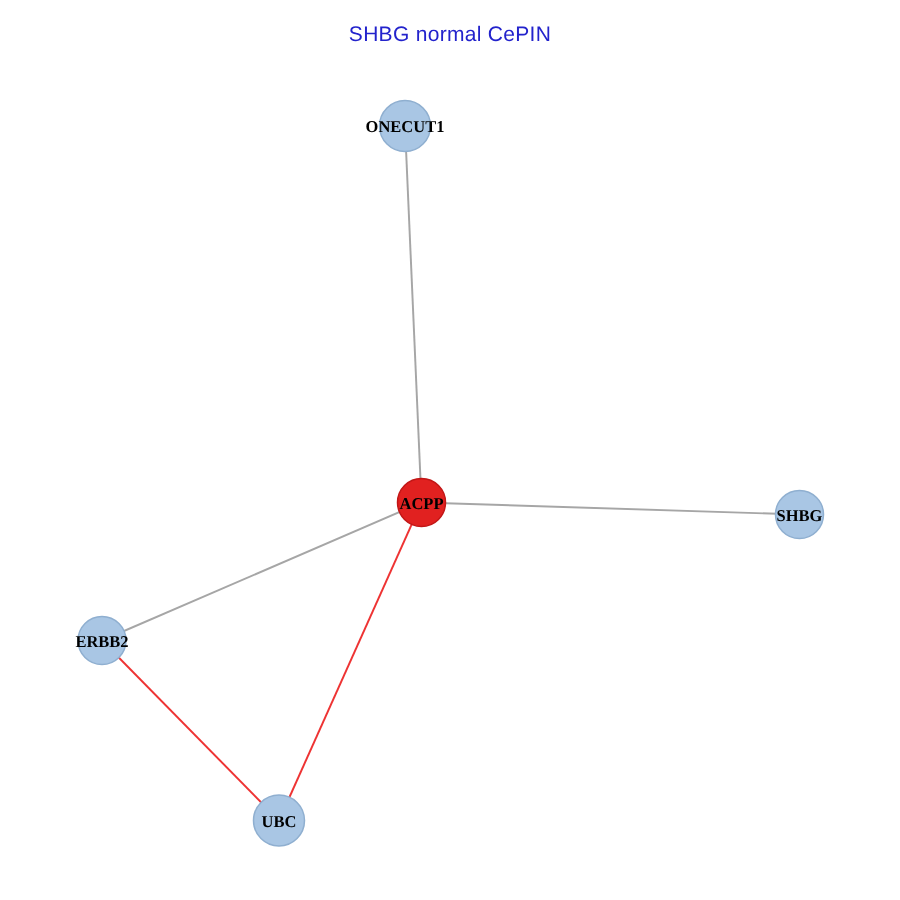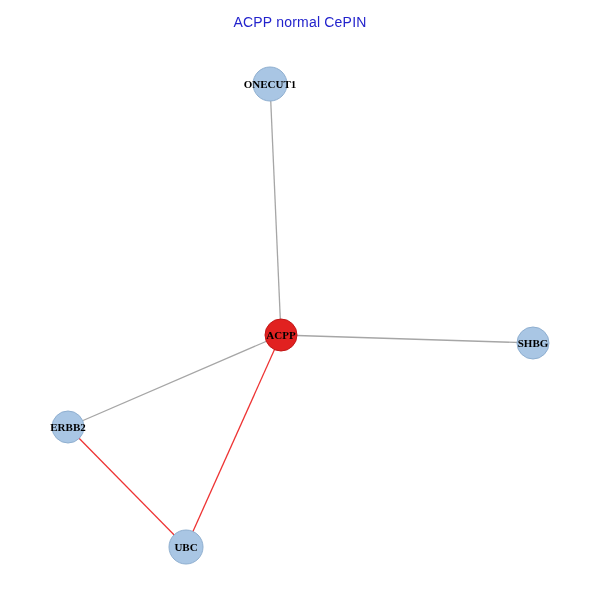--- a/index.html
+++ b/index.html
@@ -52,14 +52,14 @@
       <text x="270" y="88" text-anchor="middle" class="node-label" fill="#000000">ONECUT1</text>
       <circle cx="281" cy="335" r="16" fill="#e12120" stroke="#c21616" stroke-width="1"></circle>
       <text x="281" y="339" text-anchor="middle" class="node-label" fill="#000000">ACPP</text>
       <circle cx="533" cy="343" r="16" fill="#a9c6e4" stroke="#8fafd0" stroke-width="1"></circle>
       <text x="533" y="347" text-anchor="middle" class="node-label" fill="#000000">SHBG</text>
       <circle cx="68" cy="427" r="16" fill="#a9c6e4" stroke="#8fafd0" stroke-width="1"></circle>
       <text x="68" y="431" text-anchor="middle" class="node-label" fill="#000000">ERBB2</text>
       <circle cx="186" cy="547" r="17" fill="#a9c6e4" stroke="#8fafd0" stroke-width="1"></circle>
       <text x="186" y="551" text-anchor="middle" class="node-label" fill="#000000">UBC</text>
     </svg>
-  <div class="chart-title" style="color: rgb(35, 35, 204);">ACPP normal CePIN</div>
+  <div class="chart-title" style="color: rgb(35, 35, 204);">SHBG normal CePIN</div>
 </div>
 
 </body></html>

